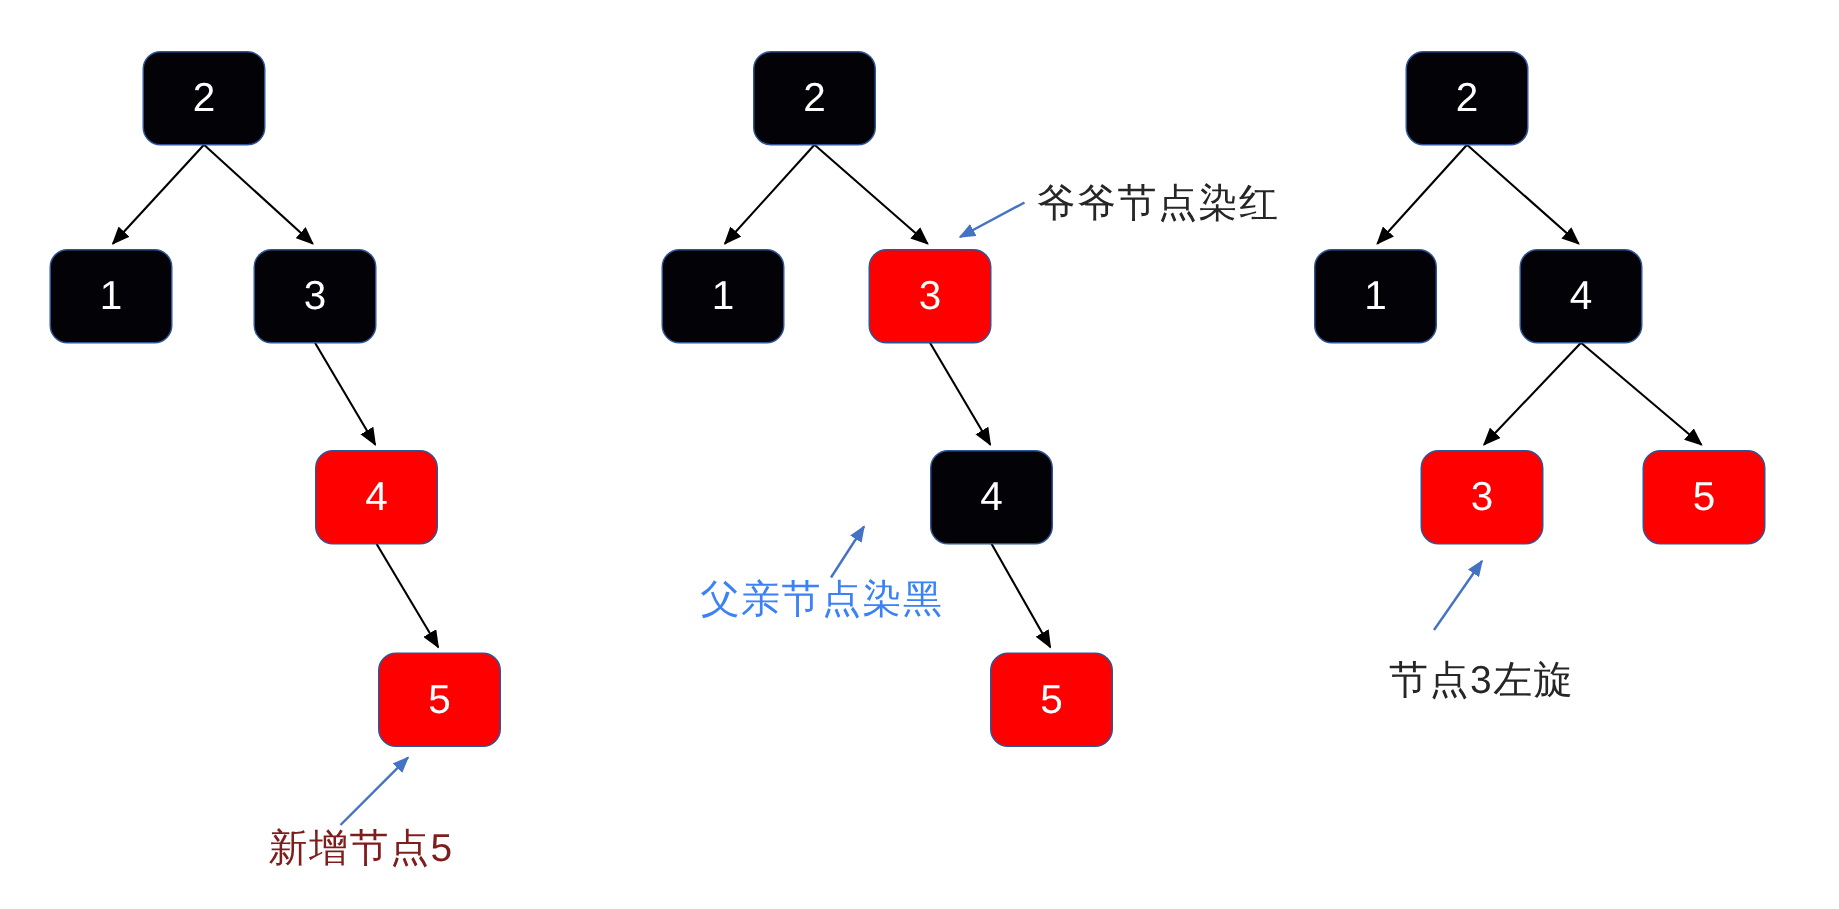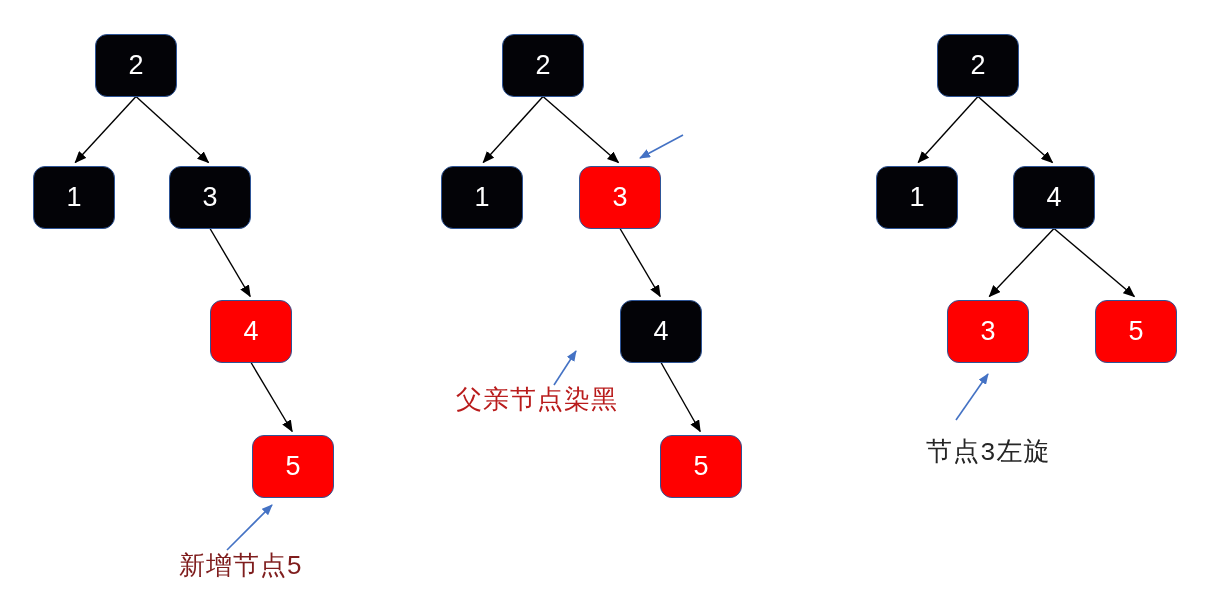--- a/index.html
+++ b/index.html
@@ -83,20 +83,21 @@
     <div class="rb-node" style="left: 33px; top: 165.5px; width: 82px; height: 63px; border-radius: 12px; background: rgb(3, 3, 7); border-color: rgb(46, 85, 151); color: rgb(255, 255, 255);">1</div>
     <div class="rb-node" style="left: 169px; top: 165.5px; width: 82px; height: 63px; border-radius: 12px; background: rgb(3, 3, 7); border-color: rgb(46, 85, 151); color: rgb(255, 255, 255);">3</div>
     <div class="rb-node" style="left: 210px; top: 299.5px; width: 82px; height: 63px; border-radius: 12px; background: rgb(255, 0, 0); border-color: rgb(46, 85, 151); color: rgb(255, 255, 255);">4</div>
     <div class="rb-node" style="left: 252px; top: 434.5px; width: 82px; height: 63px; border-radius: 12px; background: rgb(255, 0, 0); border-color: rgb(46, 85, 151); color: rgb(255, 255, 255);">5</div>
     <div class="annotation-text" style="left: 179px; top: 551px; color: #7f1d1d;">新增节点5</div>
     <div class="rb-node" style="left: 502px; top: 33.5px; width: 82px; height: 63px; border-radius: 12px; background: rgb(3, 3, 7); border-color: rgb(46, 85, 151); color: rgb(255, 255, 255);">2</div>
     <div class="rb-node" style="left: 441px; top: 165.5px; width: 82px; height: 63px; border-radius: 12px; background: rgb(3, 3, 7); border-color: rgb(46, 85, 151); color: rgb(255, 255, 255);">1</div>
     <div class="rb-node" style="left: 579px; top: 165.5px; width: 82px; height: 63px; border-radius: 12px; background: rgb(255, 0, 0); border-color: rgb(46, 85, 151); color: rgb(255, 255, 255);">3</div>
     <div class="rb-node" style="left: 620px; top: 299.5px; width: 82px; height: 63px; border-radius: 12px; background: rgb(3, 3, 7); border-color: rgb(46, 85, 151); color: rgb(255, 255, 255);">4</div>
     <div class="rb-node" style="left: 660px; top: 434.5px; width: 82px; height: 63px; border-radius: 12px; background: rgb(255, 0, 0); border-color: rgb(46, 85, 151); color: rgb(255, 255, 255);">5</div>
-    <div class="annotation-text" style="left: 456px; top: 385px; color: #b91c1c;">父亲节点染黑</div>
+    <div class="annotation-text" style="left: 691px; top: 121px; color: rgb(38, 38, 38);">爷爷节点染红</div>
+    <div class="annotation-text" style="left: 467px; top: 385px; color: #3b82f6;">父亲节点染黑</div>
     <div class="rb-node" style="left: 937px; top: 33.5px; width: 82px; height: 63px; border-radius: 12px; background: rgb(3, 3, 7); border-color: rgb(46, 85, 151); color: rgb(255, 255, 255);">2</div>
     <div class="rb-node" style="left: 876px; top: 165.5px; width: 82px; height: 63px; border-radius: 12px; background: rgb(3, 3, 7); border-color: rgb(46, 85, 151); color: rgb(255, 255, 255);">1</div>
     <div class="rb-node" style="left: 1013px; top: 165.5px; width: 82px; height: 63px; border-radius: 12px; background: rgb(3, 3, 7); border-color: rgb(46, 85, 151); color: rgb(255, 255, 255);">4</div>
     <div class="rb-node" style="left: 947px; top: 299.5px; width: 82px; height: 63px; border-radius: 12px; background: rgb(255, 0, 0); border-color: rgb(46, 85, 151); color: rgb(255, 255, 255);">3</div>
     <div class="rb-node" style="left: 1095px; top: 299.5px; width: 82px; height: 63px; border-radius: 12px; background: rgb(255, 0, 0); border-color: rgb(46, 85, 151); color: rgb(255, 255, 255);">5</div>
-    <div class="annotation-text" style="left: 926px; top: 439px; color: rgb(38, 38, 38); font-family: Liberation Mono, monospace;">节点3左旋</div>
+    <div class="annotation-text" style="left: 926px; top: 439px; color: rgb(38, 38, 38);">节点3左旋</div>
   </div>
 
 </body></html>

